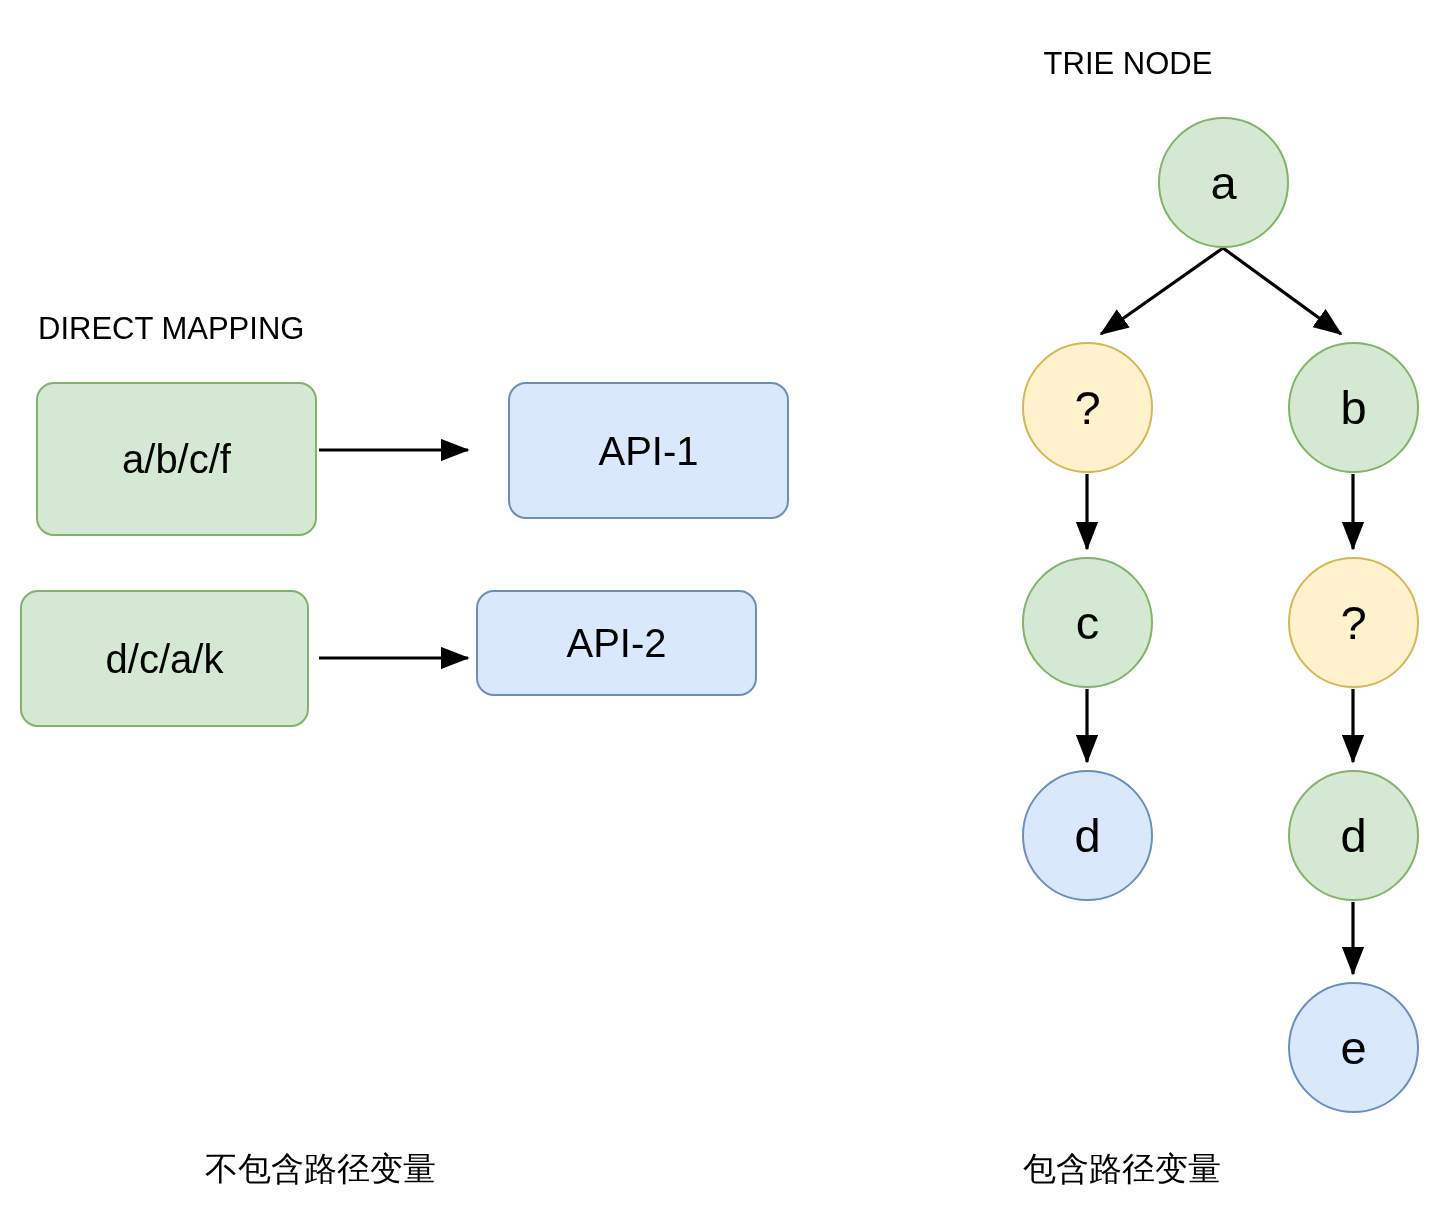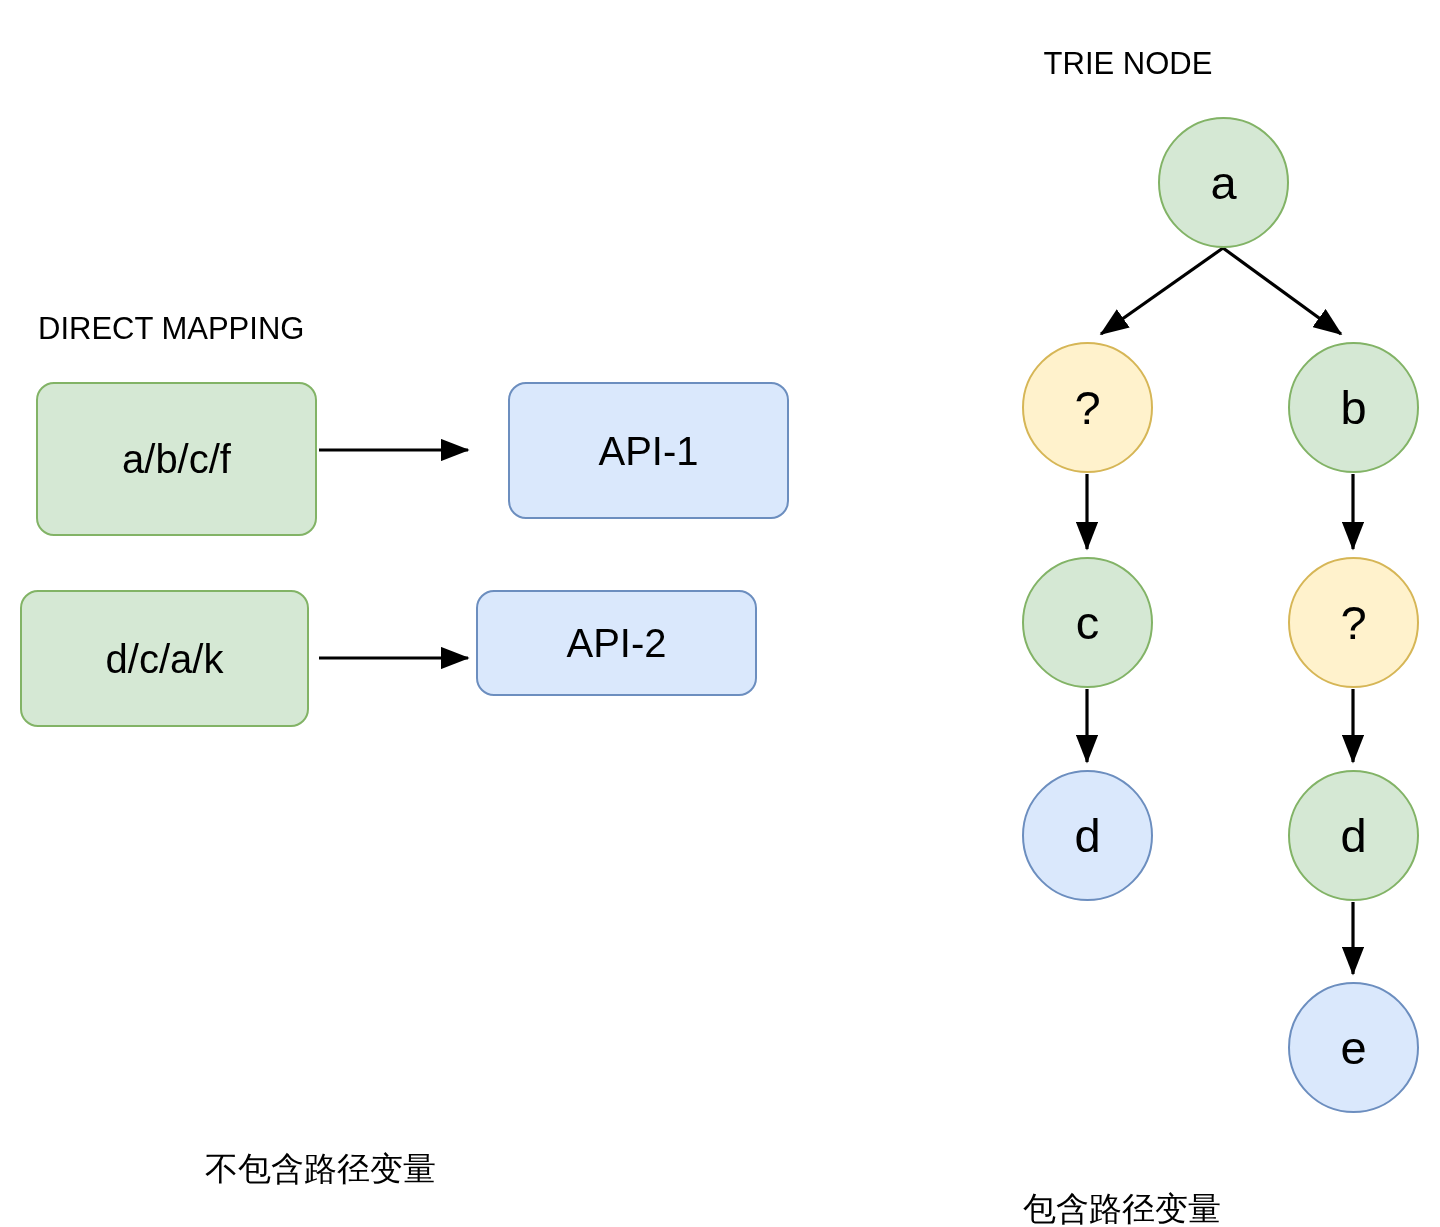--- a/index.html
+++ b/index.html
@@ -85,21 +85,21 @@
   
   .caption {
     position: absolute;
     font-size: 33px;
     line-height: 1;
     color: #000000;
     white-space: nowrap;
     text-align: left;
   }
   #caption-left  { left: 205px;  top: 1152px; width: 400px; }
-  #caption-right { left: 1023px; top: 1152px; width: 400px; margin-top: 40px; }
+  #caption-right { left: 1023px; top: 1152px; width: 400px; }
 
   
   #edges {
     position: absolute;
     left: 0; top: 0;
     width: 1440px;
     height: 1227px;
     pointer-events: none;
   }
 </style>

